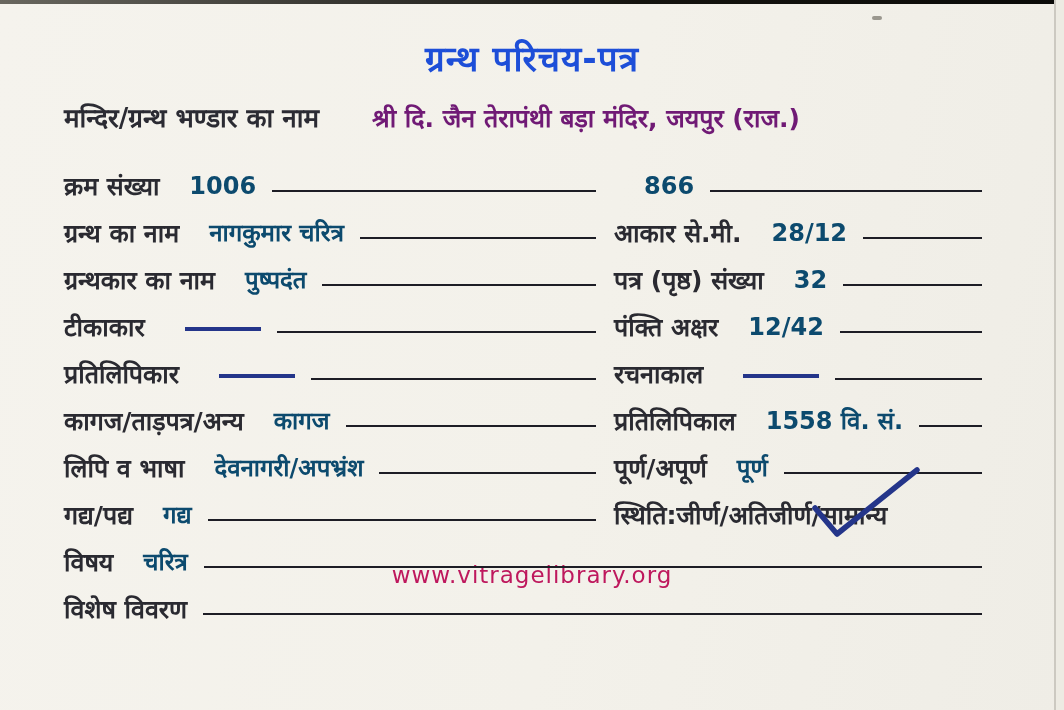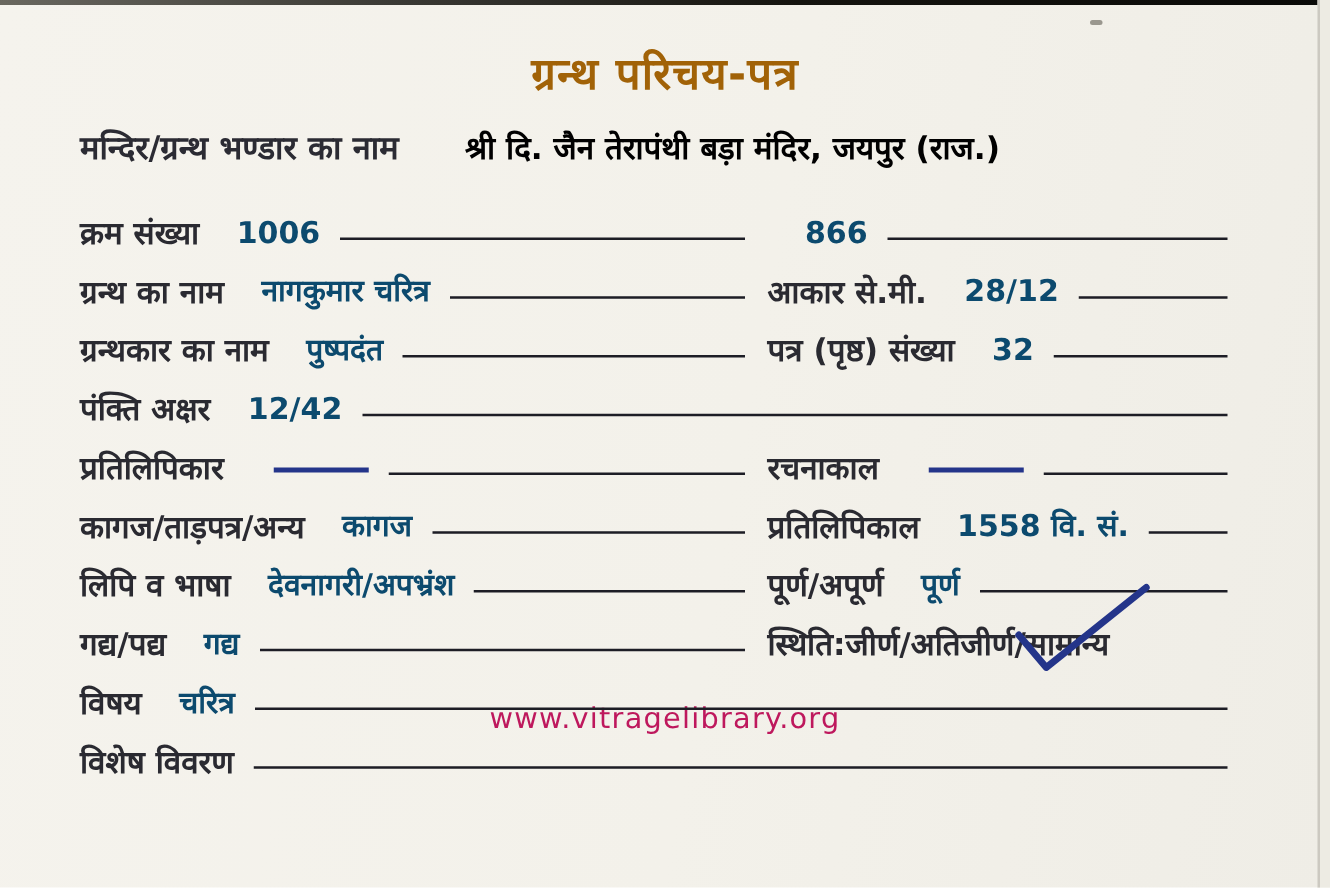--- a/index.html
+++ b/index.html
@@ -19,31 +19,31 @@
   }
   .scan-right-strip {
     position: absolute; top: 0; right: 0; bottom: 0; width: 10px;
     background: #edebe3; border-left: 2px solid #ccc9c1; z-index: 3;
   }
   .speck { position: absolute; background: #9a978e; border-radius: 2px; z-index: 3; }
   .card { position: relative; z-index: 1; height: 100%; }
 
   .title {
     text-align: center; padding-top: 34px;
-    font-size: 35px; font-weight: 700; color: #a16207;
+    font-size: 35px; font-weight: 700; color: #1d4ed8;
     letter-spacing: 1px;
   }
   .header-row {
     display: flex; align-items: baseline;
     padding: 18px 80px 0 64px;
     gap: 11px;
   }
   .header-label { font-size: 26px; font-weight: 700; white-space: nowrap; }
   .header-value {
-    font-size: 25px; font-weight: 700; color: #000000;
+    font-size: 25px; font-weight: 700; color: #701a75;
     margin-left: 42px; white-space: nowrap;
   }
 
   .rows { padding: 20px 80px 0 64px; }
   .row { display: flex; height: 47px; }
   .cell { display: flex; align-items: flex-end; min-width: 0; }
   .cell.left  { width: 550px; padding-right: 16px; flex: none; }
   .cell.right { flex: 1 1 auto; }
   .cell.full  { flex: 1 1 auto; }
 
@@ -130,20 +130,25 @@
         <span class="line"></span>
       </div>
       <div class="cell right">
         <span class="label">पत्र (पृष्ठ) संख्या</span>
         <span class="value">32</span>
         <span class="line"></span>
       </div>
     </div>
 
     <div class="row">
+      <div class="cell left">
+        <span class="label">टीकाकार</span>
+        <span class="hdash"></span>
+        <span class="line"></span>
+      </div>
       <div class="cell right">
         <span class="label">पंक्ति अक्षर</span>
         <span class="value">12/42</span>
         <span class="line"></span>
       </div>
     </div>
 
     <div class="row">
       <div class="cell left">
         <span class="label">प्रतिलिपिकार</span>

